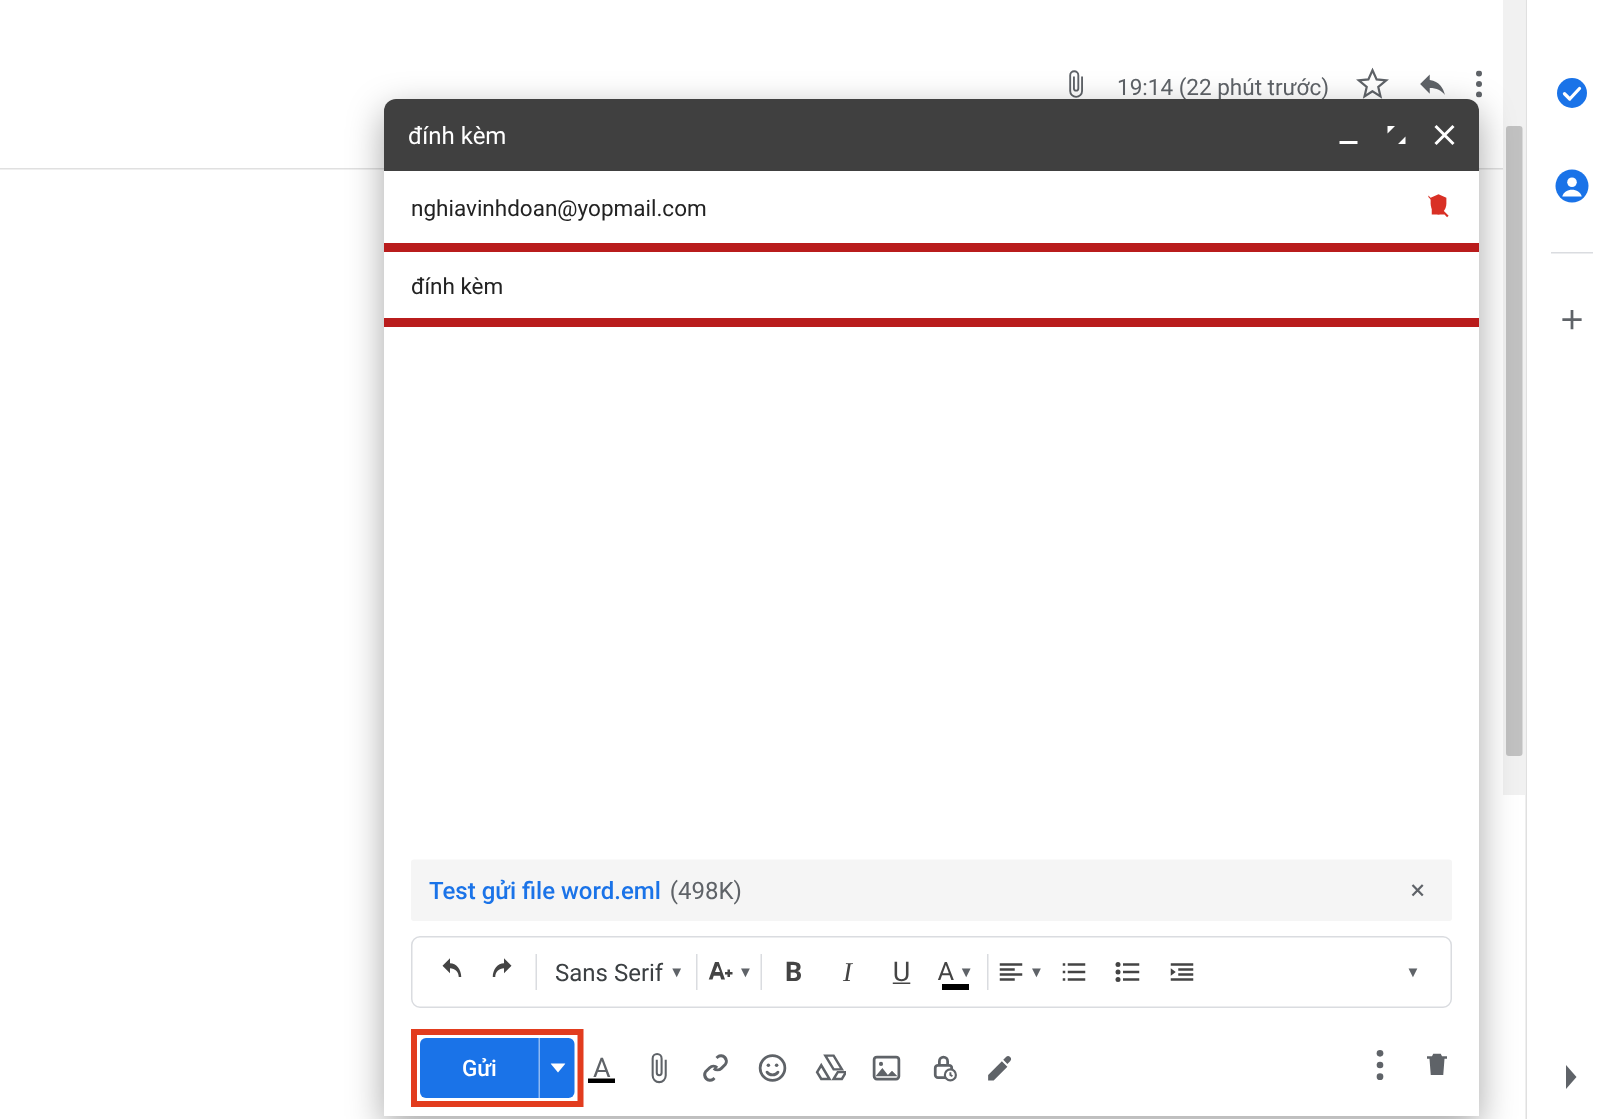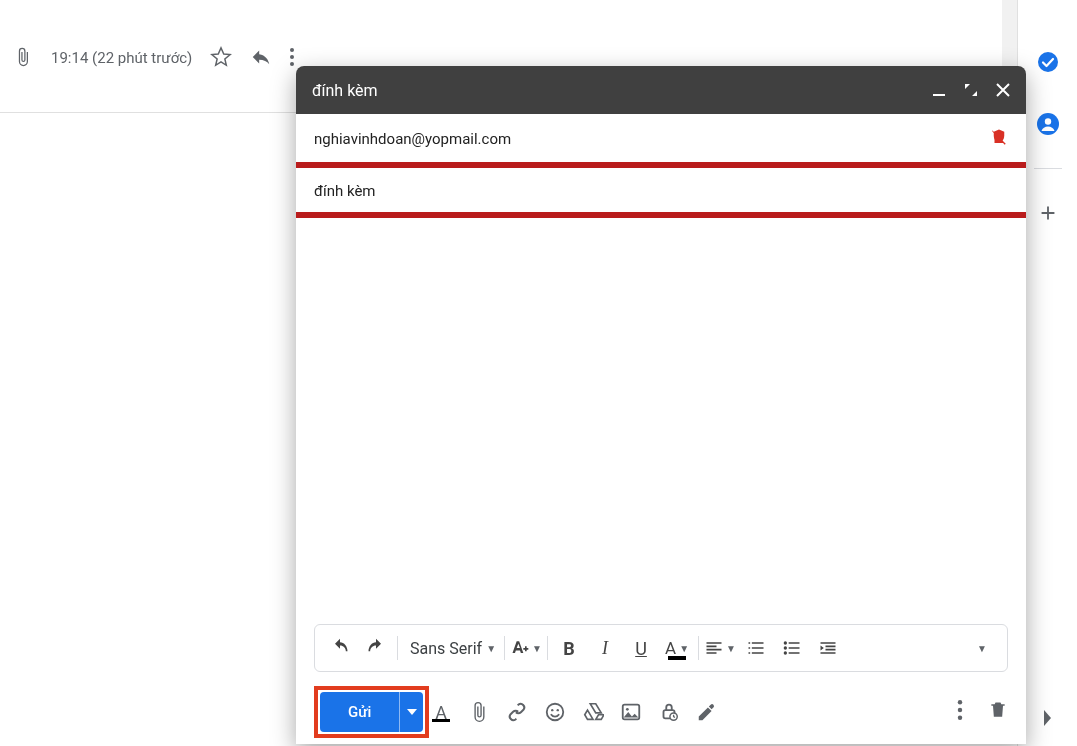--- a/index.html
+++ b/index.html
@@ -14,26 +14,25 @@
 
   
   .email-row {
     position: absolute;
     top: 30px;
     left: 0;
     right: 75px;
     height: 56px;
     display: flex;
     align-items: center;
-    justify-content: flex-start;
+    justify-content: flex-end;
     gap: 18px;
     padding-right: 14px;
     color: #5f6368;
     font-size: 14px;
-    padding-left: 13px;
   }
   .email-row .attach-ic svg { width:20px; height:20px; fill:#5f6368; }
   .email-row .time { font-size:15px; color:#5f6368; }
   .email-row .star svg { width:22px; height:22px; fill:none; stroke:#5f6368; stroke-width:1.6; }
   .email-row .reply svg { width:22px; height:22px; fill:#5f6368; }
   .email-row .more svg { width:4px; height:18px; fill:#5f6368; }
   .thin-border {
     position:absolute; top:112px; left:0; right:75px; height:1px; background:#e0e0e0;
   }
 
@@ -79,21 +78,21 @@
   
   .compose {
     position: absolute;
     left: 256px; top: 66px;
     width: 730px;
     height: 678px;
     background: #fff;
     box-shadow: 0 8px 24px rgba(0,0,0,0.35);
     border-radius: 8px 8px 0 0;
     overflow: hidden;
-    display:flex; flex-direction:column;margin-left:40px;
+    display:flex; flex-direction:column;
   }
   .compose-header {
     background: #404040;
     color: #fff;
     height: 48px;
     display: flex;
     align-items: center;
     padding: 0 16px;
     font-size: 16px;
     font-weight: 400;
@@ -278,20 +277,26 @@
         </svg>
     </span>
   </div>
 
   <div class="field-row subject">
     <span>đính kèm</span>
   </div>
 
   <div class="compose-body"></div>
 
+  <div class="attachment-chip">
+    <span class="fname">Test gửi file word.eml</span>
+    <span class="fsize">(498K)</span>
+    <span class="spacer"></span>
+    <span class="remove">×</span>
+  </div>
 
   <div class="format-bar">
     <div class="fbtn">
       <svg class="ficon" viewBox="0 0 24 24">
           <path d="M12 5V1L6 7l6 6V9c4 0 7 3 7 7h2c0-6-4-11-9-11z"></path>
         </svg>
     </div>
     <div class="fbtn">
       <svg class="ficon" viewBox="0 0 24 24">
           <path d="M12 5V1l6 6-6 6V9c-4 0-7 3-7 7H3c0-6 4-11 9-11z"></path>

